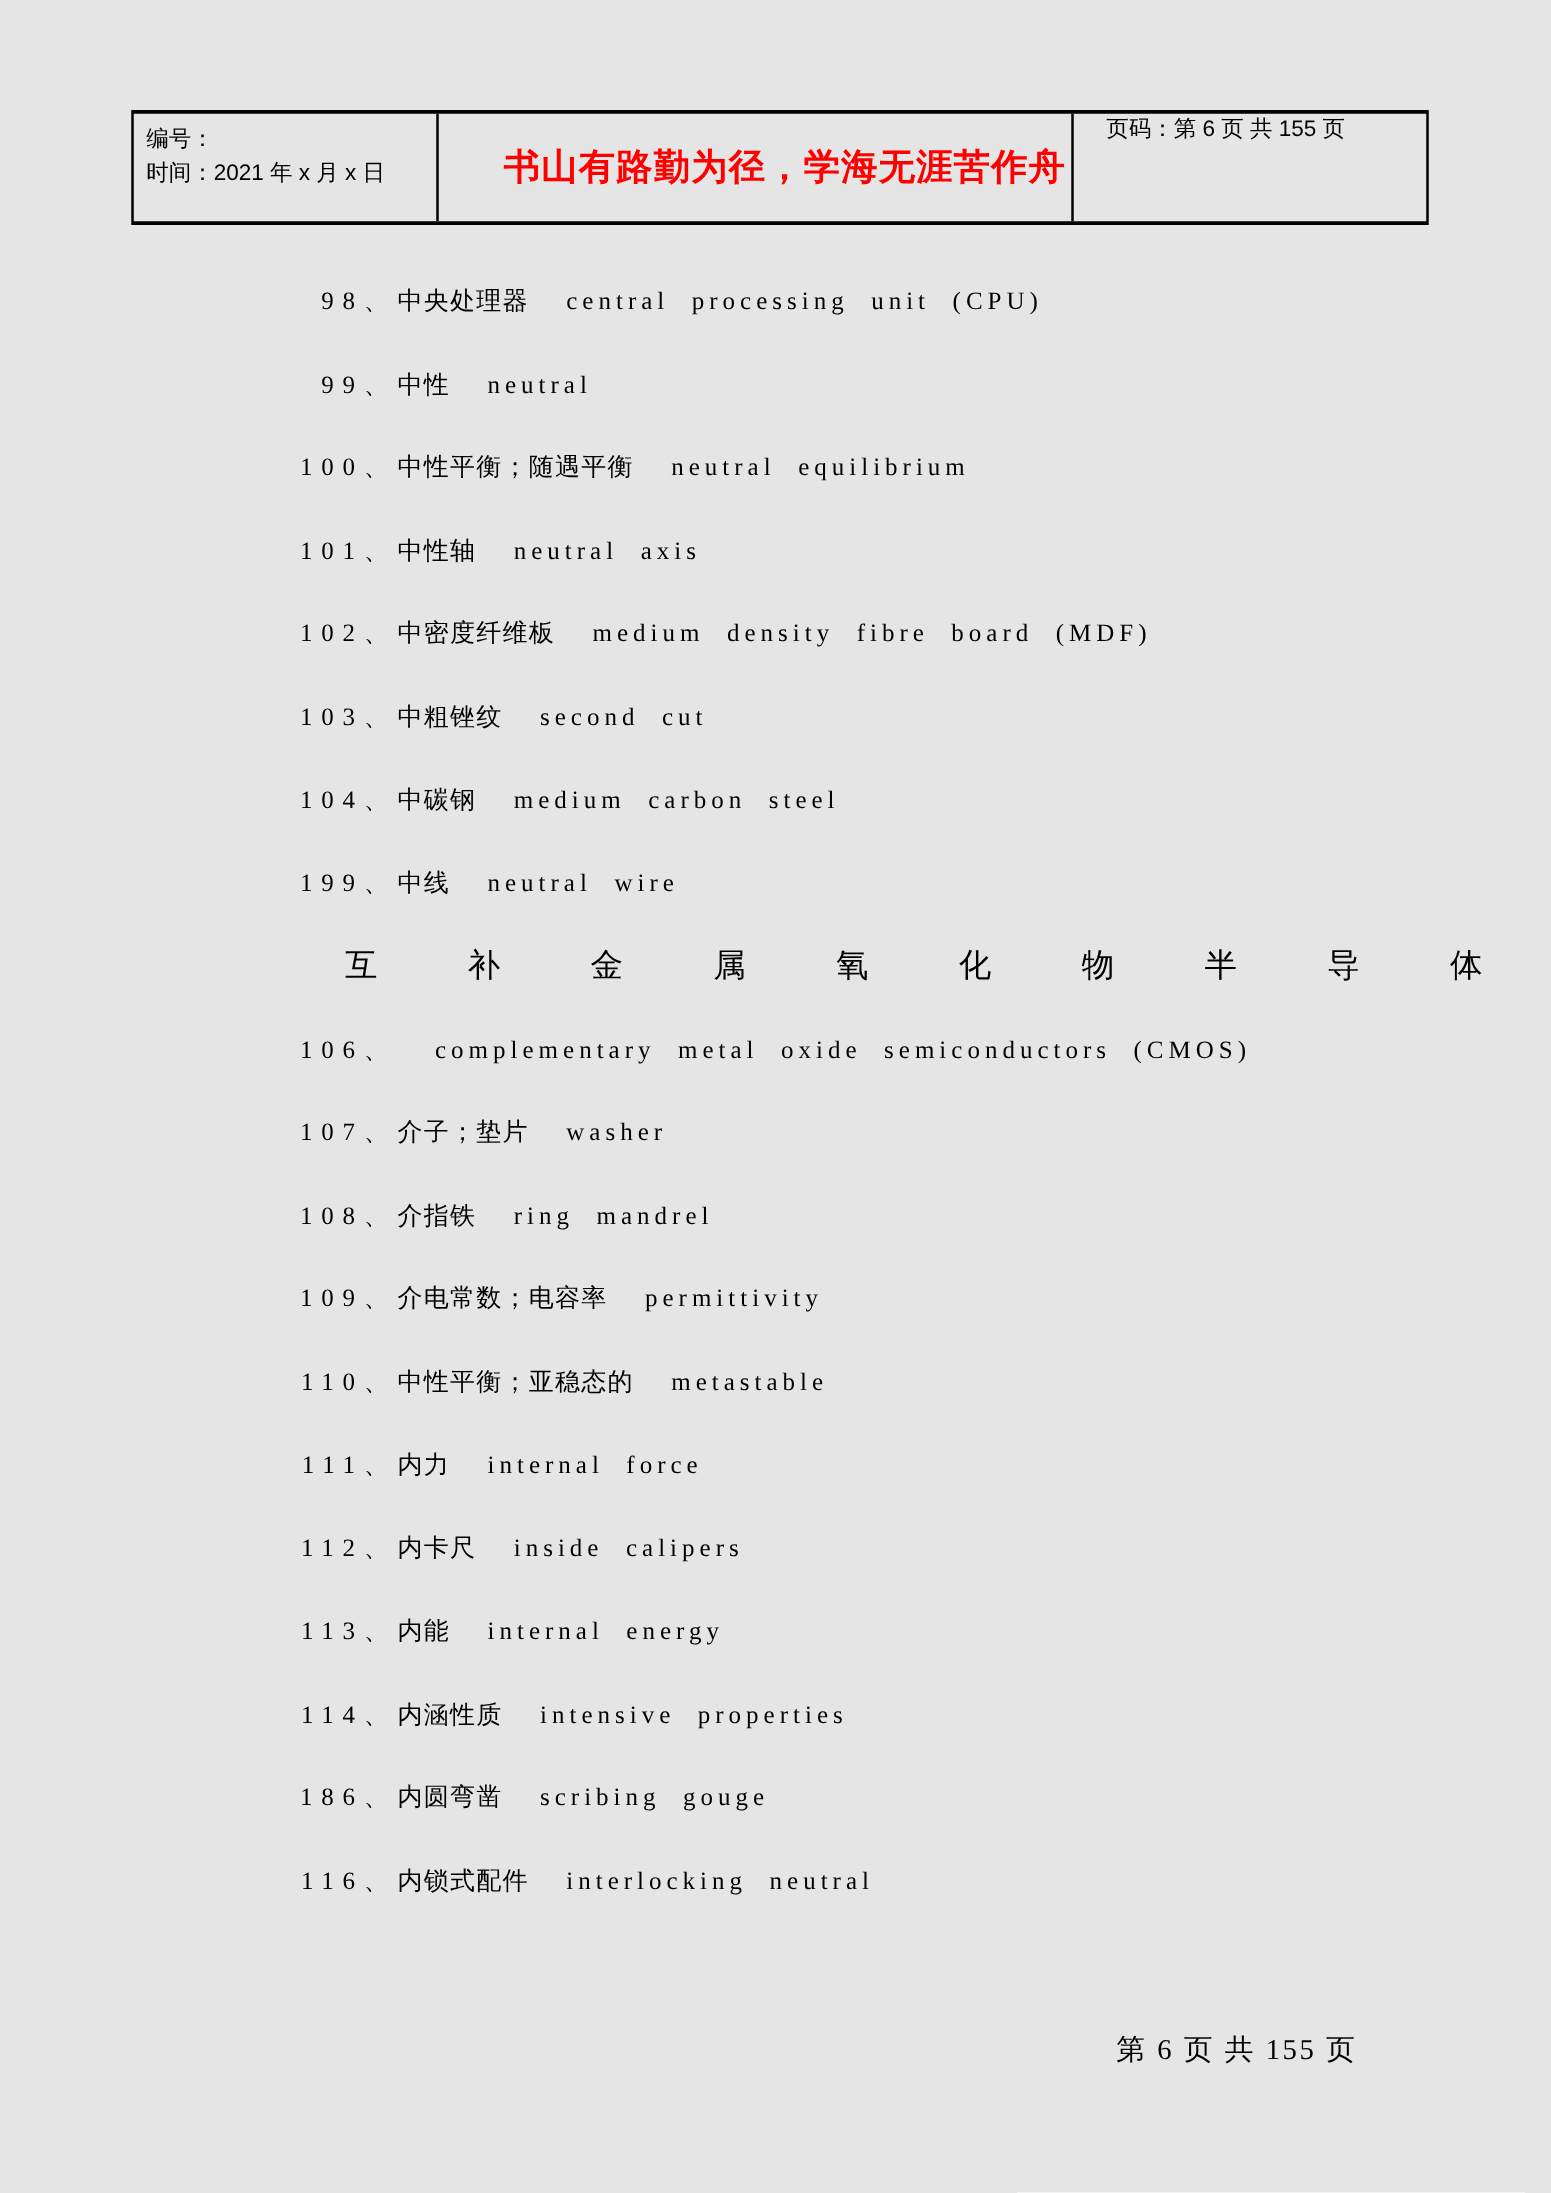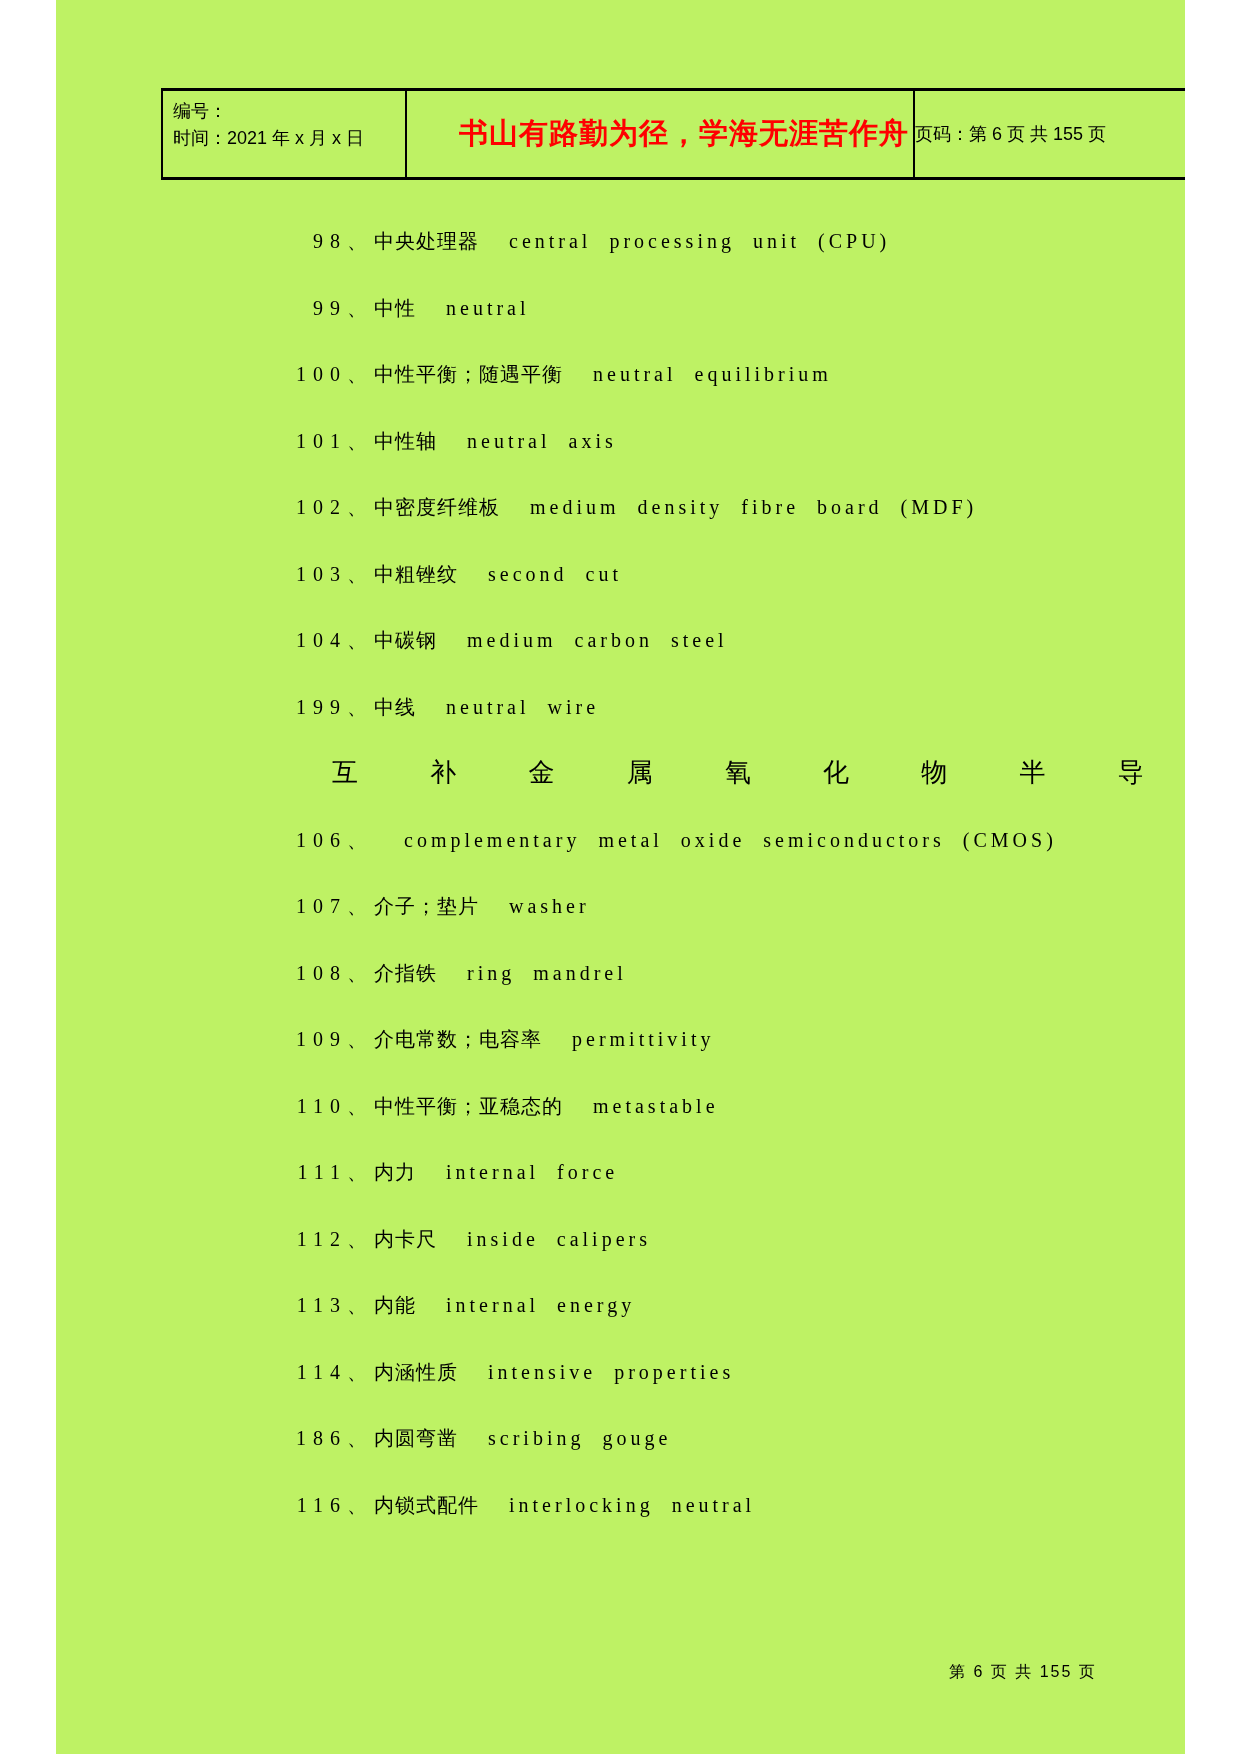--- a/index.html
+++ b/index.html
@@ -1,54 +1,54 @@
 <!DOCTYPE html>
 <html><head>
 <meta charset="utf-8">
 <title>Document</title>
 <style>
   html,body { margin:0; padding:0; background:#ffffff; }
   .page {
-    position:relative; width:1129px; height:1754px; margin:0 auto;
-    background:#bef264; color:#000;
+    position:relative; width:1241px; height:1754px; margin:0 auto;
+    background:#e5e5e5; color:#000;
     font-family:"Liberation Serif", serif; overflow:hidden;
   }
 
   
   .hdr {
     position:absolute; left:105px; top:88px; width:1038px; height:92px;
     box-sizing:border-box; display:flex;
     border:2px solid #000; border-top-width:3px; border-bottom-width:3px;
     font-family:"Liberation Sans", sans-serif;
   }
   .hcell { box-sizing:border-box; height:100%;padding-left:48px; }
   .hc1 { width:244px; border-right:2px solid #000; padding:7px 4px 0 10px;
          font-size:18px; line-height:27px; }
   .hc2 { width:508px; border-right:2px solid #000; display:flex;
          align-items:center; justify-content:center; }
   .motto { font-family:"Liberation Serif", serif; font-weight:bold;
            font-size:29px; letter-spacing:1px; white-space:pre; }
-  .hc3 { flex:1; display:flex; align-items:center; padding-left:0;
+  .hc3 { flex:1; display:flex; align-items:flex-start; padding-left:26px;
          font-size:18px; white-space:pre; }
 
   
   .list { position:absolute; left:218px; top:208px; width:1000px; }
   .row  { height:66.5px; line-height:66.5px; font-size:20px; white-space:pre; }
   .num  { display:inline-block; min-width:100px; text-align:right;
           letter-spacing:7px; white-space:pre; }
   .cn   { letter-spacing:1px; }
   .gap  { display:inline-block; width:30px; }
   .en   { letter-spacing:4px; }
   .dist { height:66.5px; line-height:66.5px; margin-left:58px; width:910px;
           display:flex; justify-content:space-between; font-size:26px; }
 
   
-  .footer { position:absolute; left:893px; top:1662px; font-size:16px;
+  .footer { position:absolute; left:893px; top:1624px; font-size:23px;
             letter-spacing:2px; white-space:pre;
-            font-family:Liberation Sans, sans-serif; }
+            font-family:Liberation Serif, serif; }
 </style>
 </head>
 <body>
 
 <div class="page">
 
   <div class="hdr">
     <div class="hcell hc1">
       <div>编号：</div>
       <div>时间：2021 年 x 月 x 日</div>

